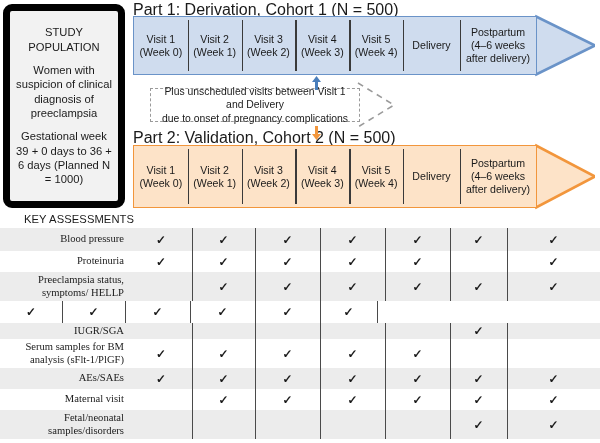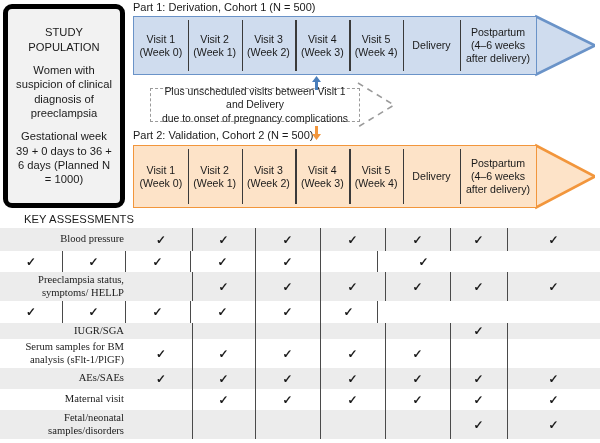--- a/index.html
+++ b/index.html
@@ -9,30 +9,30 @@
     background:#ffffff;
     font-family:"Liberation Sans","DejaVu Sans",sans-serif;
     color:#1a1a1a;
     position:relative;
     overflow:hidden;
   }
 
   
   #pop-box{
     position:absolute; left:3px; top:4px; width:122px; height:204px;
-    background:#f2f2f2; border:5px solid #000000; border-radius:9px;
+    background:#f2f2f2; border:7px solid #000000; border-radius:9px;
     display:flex; flex-direction:column; align-items:center; justify-content:center;
     text-align:center; font-size:11.2px; line-height:1.28; padding:4px 6px;
   }
   #pop-box .blk{ margin:0; }
   #pop-box .gap{ height:9px; }
 
   
   .part-title{
-    position:absolute; font-size:11px; color:#1a1a1a; white-space:nowrap;
+    position:absolute; font-size:16px; color:#1a1a1a; white-space:nowrap;
   }
   #part1-title{ left:133px; top:1px; }
   #part2-title{ left:133px; top:129px; }
 
   
   .banner{ position:absolute; left:133px; }
   .banner .body{
     position:absolute; left:0; top:0; height:100%;
     display:flex; align-items:stretch;
   }
@@ -232,20 +232,23 @@
         </div>
         <div class="cell" style="flex: 0 0 57px;">
           <span class="tick">✓</span>
         </div>
         <div class="cell" style="flex: 0 0 93px;">
           <span class="tick">✓</span>
         </div>
       </div>
     </div>
     <div class="row plain" style="height: 21px;">
+      <div class="rlabel">
+        <span>Proteinuria</span>
+      </div>
       <div class="cells">
         <div class="cell" style="flex: 0 0 62px;">
           <span class="tick">✓</span>
         </div>
         <div class="cell" style="flex: 0 0 63px;">
           <span class="tick">✓</span>
         </div>
         <div class="cell" style="flex: 0 0 65px;">
           <span class="tick">✓</span>
         </div>

